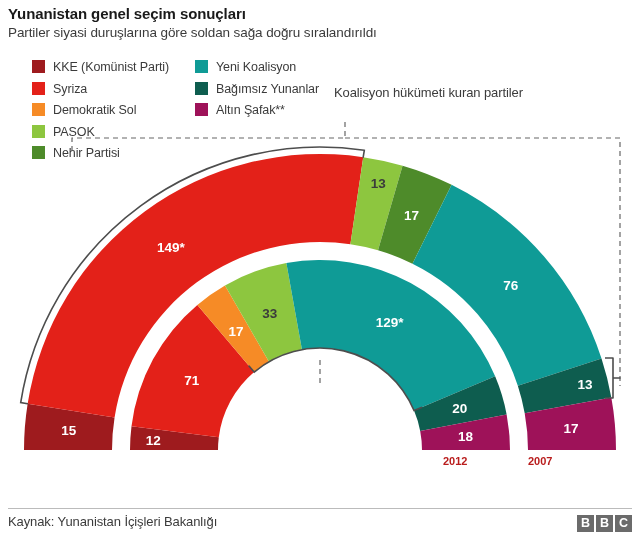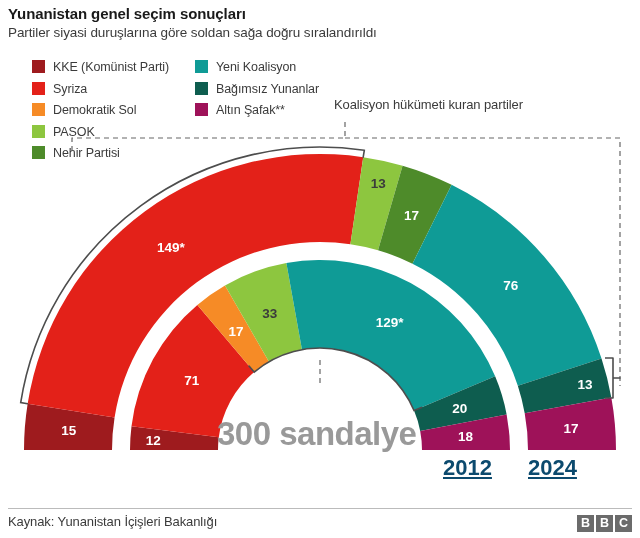--- a/index.html
+++ b/index.html
@@ -32,34 +32,34 @@
   .legend-row{display:flex;align-items:flex-start;height:21.5px;margin-left:24px;}
   .swatch{width:13px;height:13px;flex:0 0 13px;margin-right:8px;}
   .legend-label{font-size:12.5px;color:#3b3b3b;white-space:nowrap;letter-spacing:-0.1px;}
 
   
   .chart{position:absolute;left:0;top:96px;width:640px;height:364px;}
 
   
   .ann-coalition{
     position:absolute;left:334px;top:85px;
-    font-size:13px;color:#3b3b3b;letter-spacing:-0.1px;white-space:nowrap;margin-top:12px;
+    font-size:13px;color:#3b3b3b;letter-spacing:-0.1px;white-space:nowrap;
   }
   .ann-prev{
     position:absolute;left:265px;top:372px;width:110px;text-align:center;
     font-size:12.5px;color:#3b3b3b;line-height:15px;
   }
   .big-seats{
     position:absolute;left:217px;top:415px;
     font-size:33px;font-weight:bold;color:#999999;letter-spacing:-0.5px;
     white-space:nowrap;
   }
 
   
-  .yr{position:absolute;top:455px;font-size:22px;font-weight:bold;color:#0c4a6e;text-decoration:underline;}
+  .yr{position:absolute;top:455px;font-size:11px;font-weight:bold;color:#b91c1c;}
   .yr.y2012{left:443px;}
   .yr.y2015{left:528px;}
 
   
   .notes{position:absolute;left:8px;top:473px;}
   .note{font-size:12.5px;color:#3b3b3b;line-height:18px;letter-spacing:-0.1px;}
 
   
   .srcline{position:absolute;left:8px;right:8px;top:508px;height:1px;background:#bbbbbb;}
   .source{
@@ -171,24 +171,23 @@
       <path d="M 345,26 L 345,42 L 72,42 L 72,58" fill="none" stroke="#666666" stroke-width="1.2" stroke-dasharray="5,4"></path>
       <path d="M 345,42 L 620,42 L 620,290" fill="none" stroke="#666666" stroke-width="1.2" stroke-dasharray="5,4"></path>
 
       <path d="M 605,262 L 613,262 L 613,282 L 620,282 L 613,282 L 613,302 L 605,302" fill="none" stroke="#4d4d4d" stroke-width="1.6" stroke-linejoin="round"></path>
 
       <path d="M 320,264 L 320,290" fill="none" stroke="#666666" stroke-width="1.2" stroke-dasharray="5,4"></path>
     </g>
   </svg>
 
   <div class="ann-coalition">Koalisyon hükümeti kuran partiler</div>
-  <div class="big-seats">300 sandalye</div>
 
   <div class="yr y2012">2012</div>
-  <div class="yr y2015">2024</div>
+  <div class="yr y2015">2007</div>
 
 
   <div class="srcline"></div>
   <div class="source">Kaynak: Yunanistan İçişleri Bakanlığı</div>
   <div class="bbc">
     <span>B</span>
     <span>B</span>
     <span>C</span>
   </div>
 

